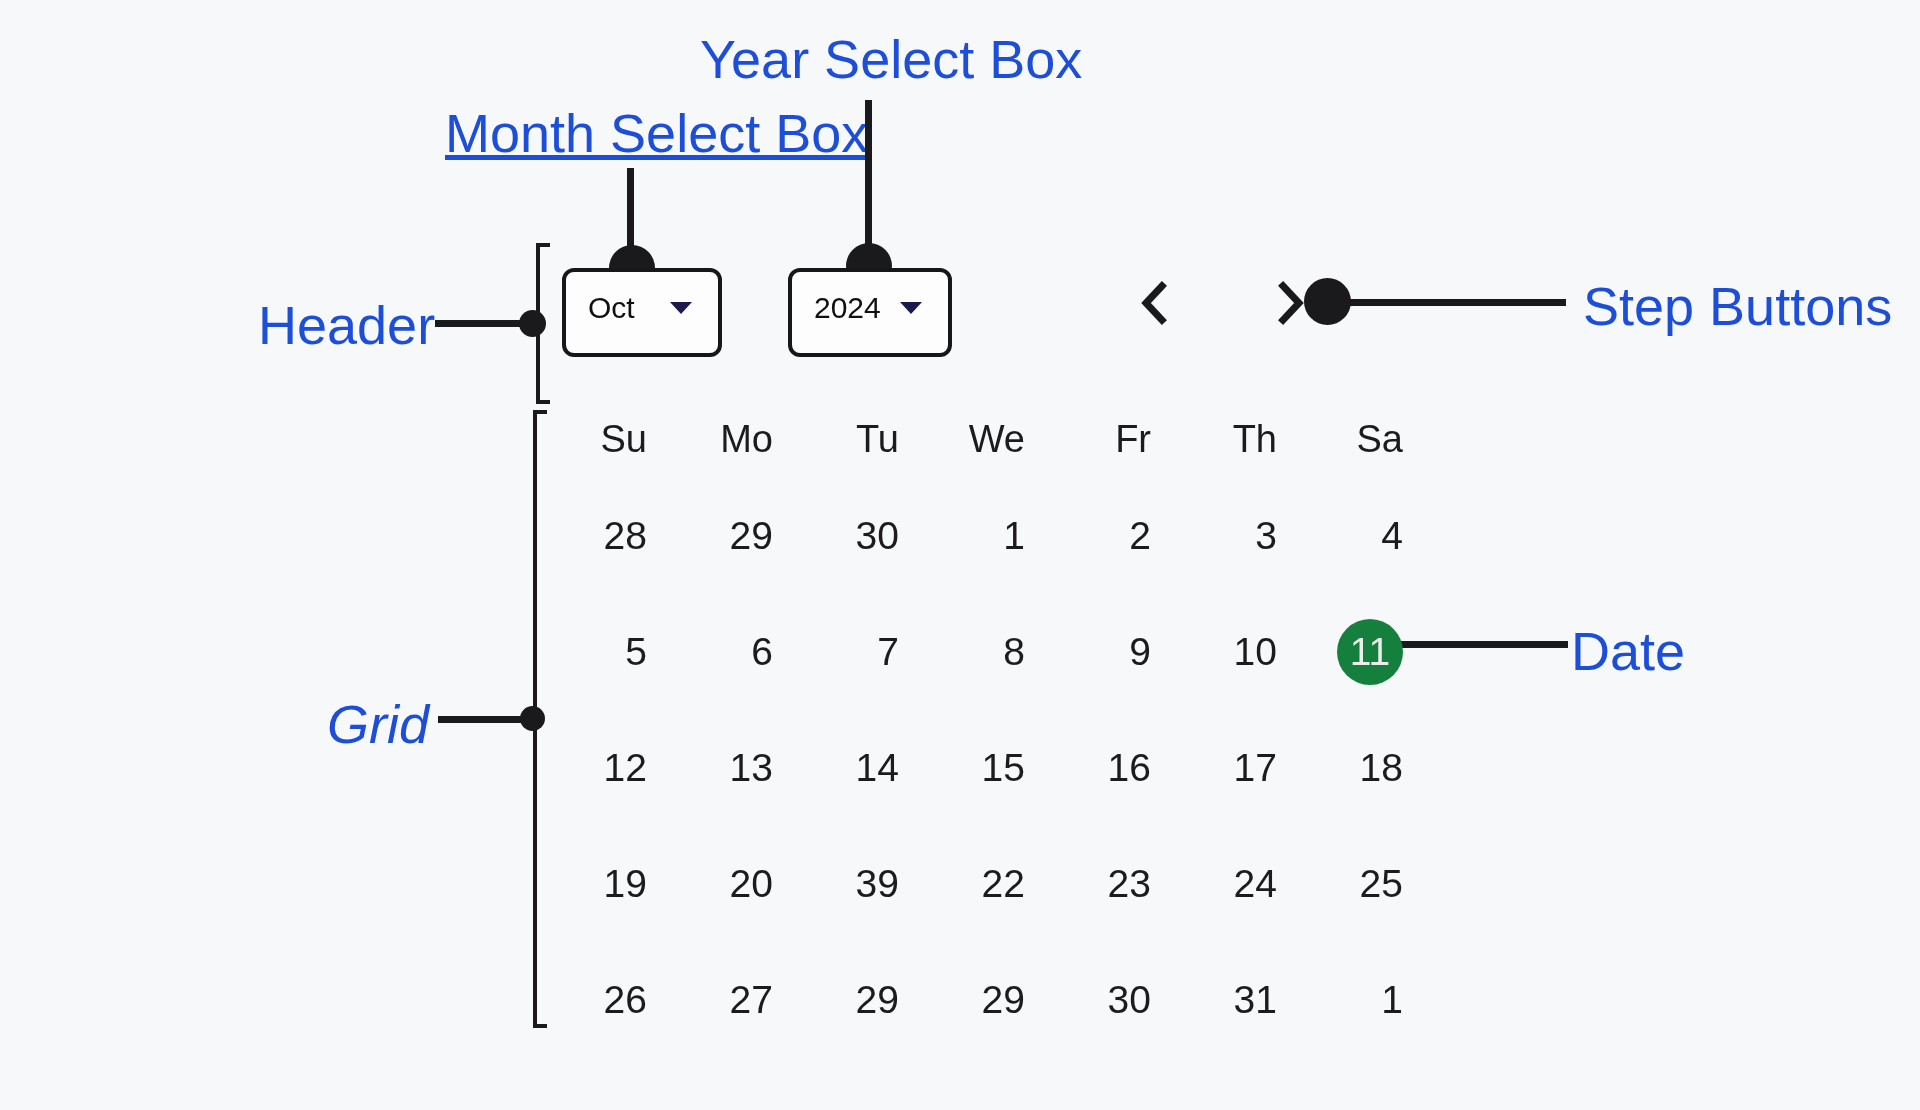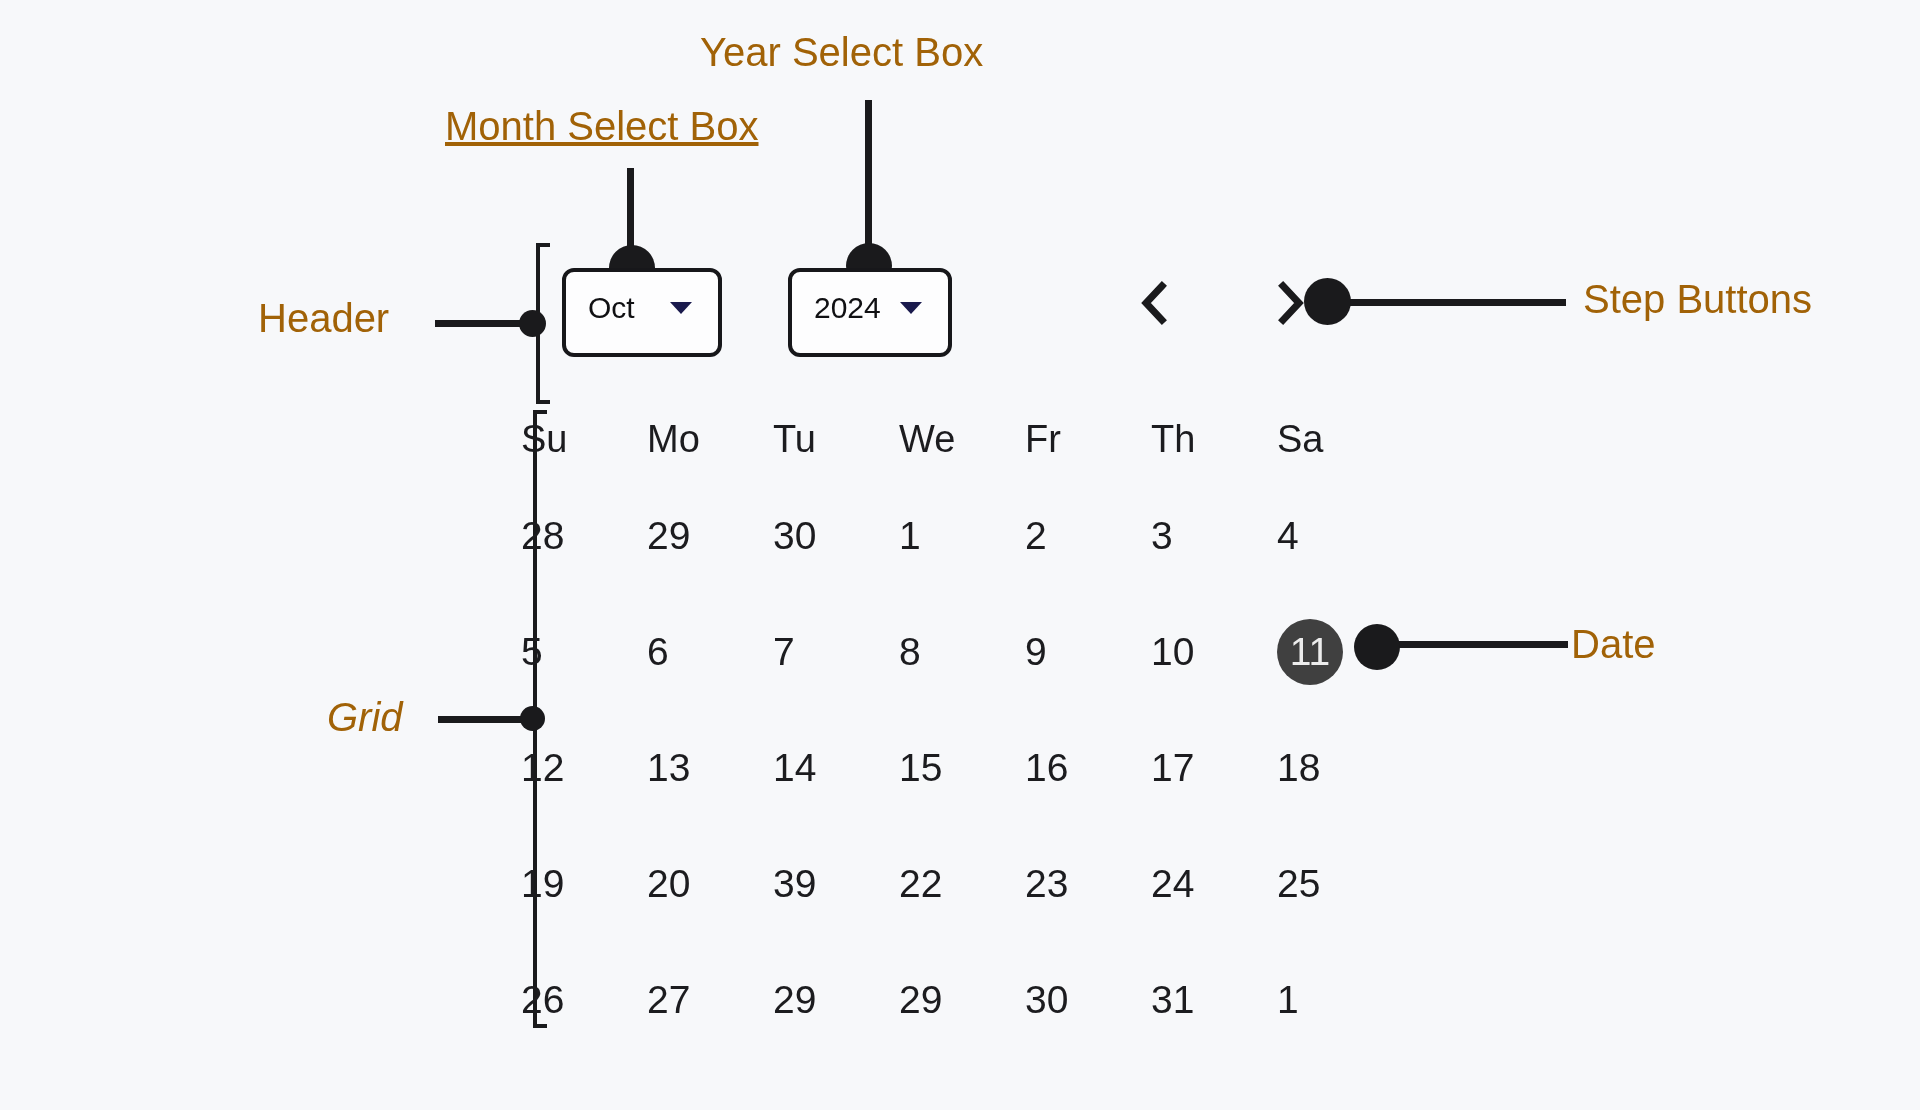--- a/index.html
+++ b/index.html
@@ -2,21 +2,21 @@
 <html><head>
 <meta charset="utf-8">
 <style>
   html,body{margin:0;padding:0;}
   body{
     width:1920px;height:1110px;position:relative;overflow:hidden;
     background:#f7f8fa;color:#1a1a1c;
     font-family:"Liberation Sans", sans-serif;
   }
   .abs{position:absolute;}
-  .label{font-size:40px;line-height:1.1;white-space:nowrap;color:#a16207;}
+  .label{font-size:54px;line-height:1.1;white-space:nowrap;color:#1d4ed8;}
   .line{background:#1a1a1c;}
   .dot{background:#1a1a1c;border-radius:50%;}
   .bracket{
     border-left:4px solid #1a1a1c;
     border-top:4px solid #1a1a1c;
     border-bottom:4px solid #1a1a1c;
     box-sizing:border-box;
   }
   .select-box{
     box-sizing:border-box;
@@ -30,27 +30,27 @@
     border-left:11px solid transparent;border-right:11px solid transparent;
     border-top:12px solid #1a1a4d;
   }
   .chev{display:block;}
   .cal-grid{
     display:grid;
     grid-template-columns:repeat(7,126px);
     grid-template-rows:78px repeat(5,116px);
   }
   .cell{
-    display:flex;align-items:center;justify-content:flex-start;
+    display:flex;align-items:center;justify-content:flex-end;
     font-size:39px;color:#1c1c1f;
   }
   .weekday{font-size:38px;}
   .day-circle{
     width:66px;height:66px;border-radius:50%;
-    background:#404040;color:#ededed;
+    background:#15803d;color:#ededed;
     display:flex;align-items:center;justify-content:center;
   }
 </style>
 </head>
 <body>
 
 <div class="abs label" style="left:700px;top:30px;">Year Select Box</div>
 <div class="abs label" style="left:445px;top:104px;text-decoration:underline;">Month Select Box</div>
 <div class="abs label" style="left:258px;top:296px;">Header</div>
 <div class="abs label" style="left:327px;top:695px;font-style:italic;">Grid</div>

